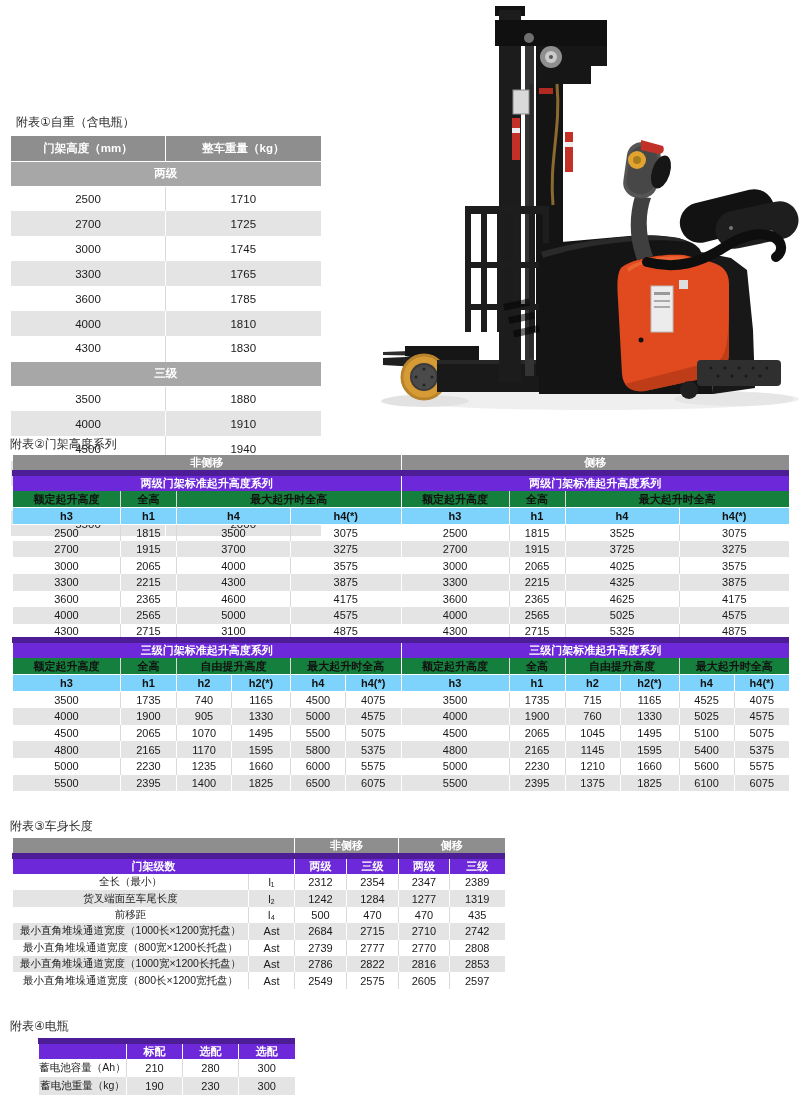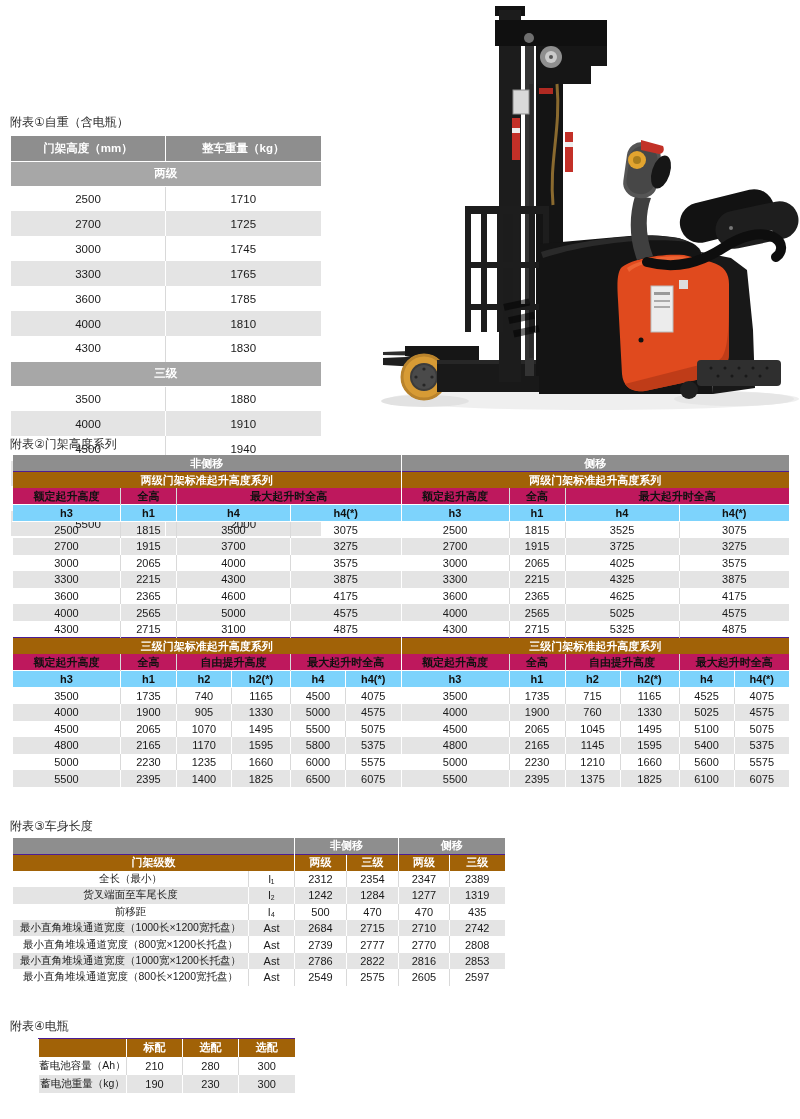--- a/index.html
+++ b/index.html
@@ -13,22 +13,22 @@
 
   table.spec{border-collapse:collapse;table-layout:fixed;}
   table.spec th,table.spec td{
     padding:0;text-align:center;vertical-align:middle;
     white-space:nowrap;overflow:hidden;font-weight:normal;
     border-left:1px solid #d9d9d9;
   }
   table.spec th:first-child,table.spec td:first-child{border-left-color:transparent;}
 
   tr.band1 th{background:#8e8e8e;color:#fff;font-weight:bold;border-left-color:#fff;}
-  tr.band2 th{background:#a16207;color:#fff;font-weight:bold;border-left-color:#fff;border-top:1px solid #4c1d95;}
-  tr.colh  th{background:#be185d;color:#111;font-weight:bold;border-left-color:#d9d9d9;}
+  tr.band2 th{background:#6d28d9;color:#fff;font-weight:bold;border-left-color:#fff;border-top:6px solid #4c1d95;}
+  tr.colh  th{background:#15803d;color:#111;font-weight:bold;border-left-color:#d9d9d9;}
   tr.secrow td{background:#a7a7a7;color:#fff;font-weight:bold;border-top:1px solid #fff;border-bottom:1px solid #fff;}
   tr.subh th{background:#7dd3fc;color:#111;font-weight:bold;border-left-color:#fff;border-top:1px solid #fff;border-bottom:1px solid #fff;}
 
   tbody.stripe tr:nth-child(even) td{background:#e4e4e4;border-left-color:#fff;}
 
   #t1{font-size:11.5px;} #t1 tr{height:25px;}
   .t2{font-size:11px;} .t2 tr{height:16.6px;}
   #t3{font-size:11px;} #t3 tr{height:16.4px;} #t3 td:first-child{font-size:10.5px;}
   #t4{font-size:11px;} #t4 tr{height:18px;} #t4 td:first-child{font-size:10.5px;margin-top:8px;}
   #sec2{display:flex;}
@@ -157,21 +157,21 @@
     <circle cx="360" cy="368" r="1.5" fill="#191919"></circle>
       <circle cx="374" cy="368" r="1.5" fill="#191919"></circle>
     <circle cx="388" cy="368" r="1.5" fill="#191919"></circle>
       <circle cx="339" cy="376" r="1.5" fill="#191919"></circle>
     <circle cx="353" cy="376" r="1.5" fill="#191919"></circle>
       <circle cx="367" cy="376" r="1.5" fill="#191919"></circle>
     <circle cx="381" cy="376" r="1.5" fill="#191919"></circle>
   </g>
 </svg>
 
-<div class="abs title" style="left:10px;top:114px;text-align:center;">附表①自重（含电瓶）</div>
+<div class="abs title" style="left:16px;top:114px;text-align:center;">附表①自重（含电瓶）</div>
 <table id="t1" class="abs spec" style="left:10px;top:136px;width:310px;">
   <colgroup>
       <col style="width:155px">
       <col style="width:155px">
     </colgroup>
   <tbody>
     <tr class="band1">
       <th>门架高度（mm）</th>
       <th>整车重量（kg）</th>
     </tr>

